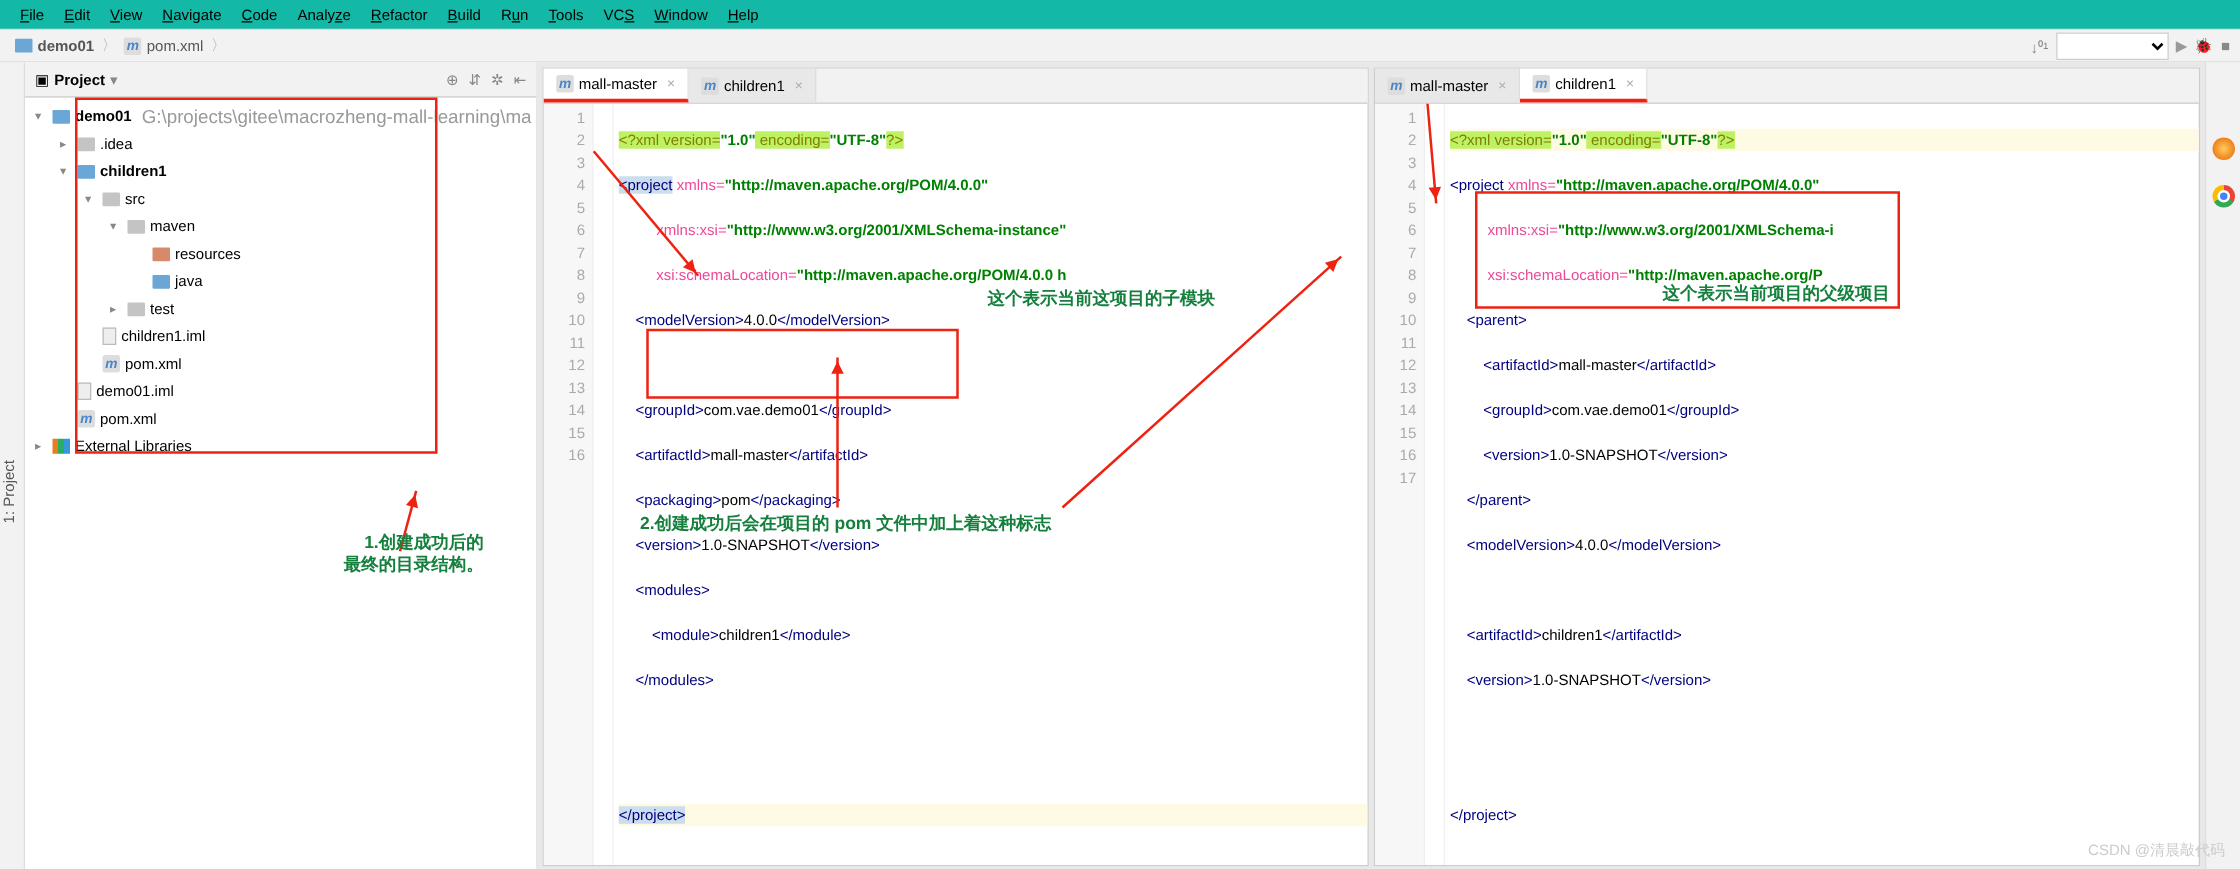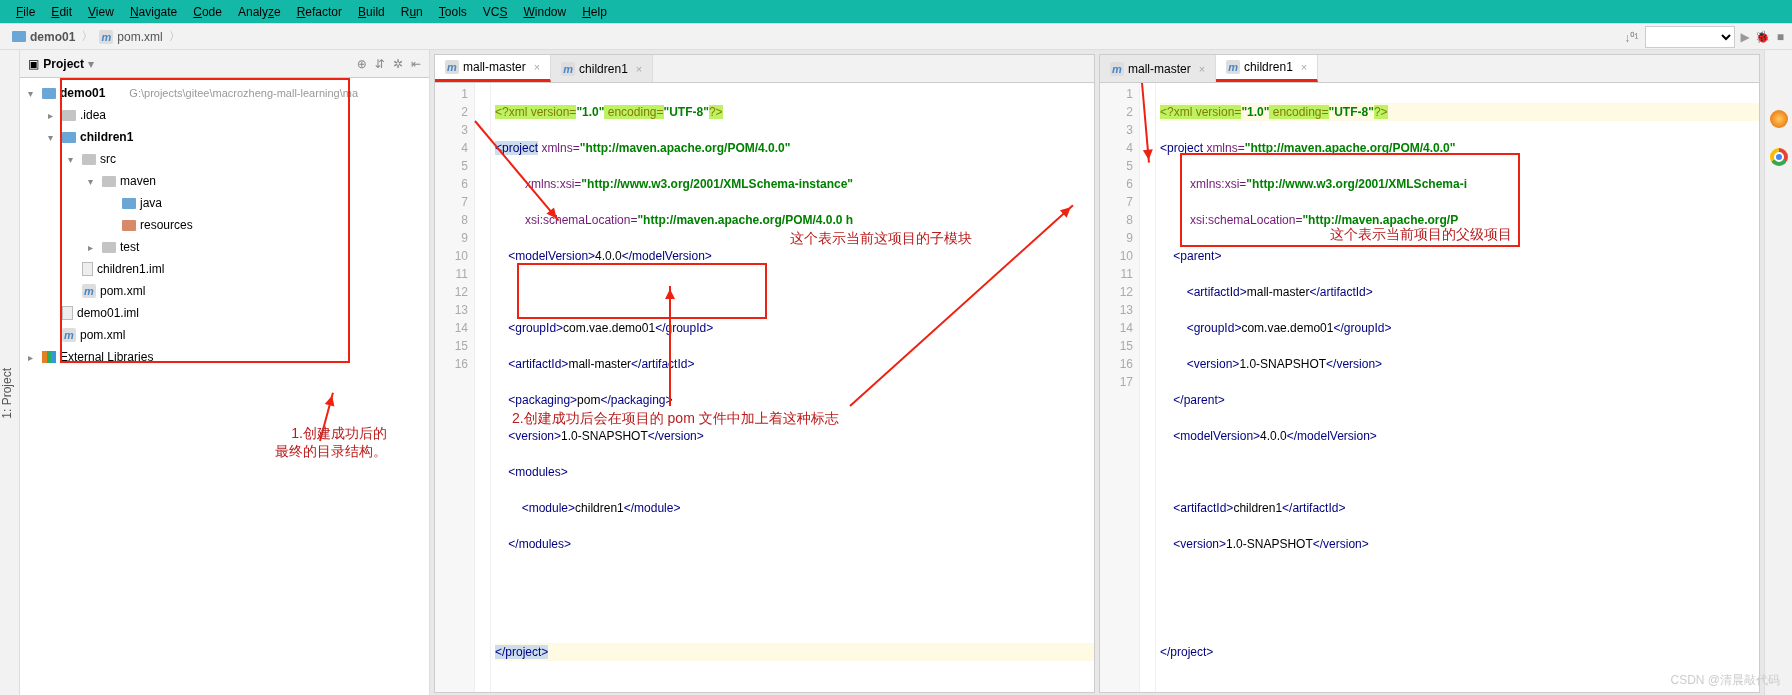--- a/index.html
+++ b/index.html
@@ -17,48 +17,48 @@
 .sidegutter span { transform:rotate(180deg); display:inline-block; }
 .project-panel { width:410px; background:#fff; border-right:1px solid #ddd; display:flex; flex-direction:column; }
 .project-header { height:28px; background:#f2f2f2; border-bottom:1px solid #ccc; display:flex; align-items:center; padding:0 8px; justify-content:space-between; }
 .project-header .title { display:flex; align-items:center; gap:4px; }
 .project-header .tools { display:flex; gap:8px; color:#888; }
 .project-header .tools span { cursor:pointer; }
 .tree { padding:4px 0; position:relative; }
 .tree-row { display:flex; align-items:center; height:22px; padding-left:8px; gap:4px; cursor:pointer; }
 .arrow { width:10px; color:#888; font-size:10px; }
 .tree-label { color:#000; }
-.tree-muted { color:#999; font-size:11px; margin-left:20px; }
+.tree-muted { color:#999; font-size:15px; margin-left:4px; }
 .indent1 { padding-left:28px; } .indent2 { padding-left:48px; } .indent3 { padding-left:68px; }
 .indent4 { padding-left:88px; }
 .folder-grey { display:inline-block; width:14px; height:11px; background:#c4c4c4; border-radius:1px; }
 .folder-blue { display:inline-block; width:14px; height:11px; background:#6aa6d6; border-radius:1px; }
 .folder-red  { display:inline-block; width:14px; height:11px; background:#d68a6a; border-radius:1px; }
 .icon-file { display:inline-block; width:11px; height:14px; background:#eee; border:1px solid #bbb; }
 .icon-lib { display:inline-block; width:14px; height:12px; background:linear-gradient(90deg,#e67e22 33%,#27ae60 33% 66%,#3498db 66%); }
 .bold { font-weight:bold; }
 .red-box { border:2px solid #e21; position:absolute; }
 .editors { flex:1; display:flex; gap:4px; padding:4px; background:#e8e8e8; position:relative; }
 .editor { flex:1; background:#fff; border:1px solid #ccc; display:flex; flex-direction:column; min-width:0; }
 .tabs { height:28px; background:#f2f2f2; border-bottom:1px solid #ccc; display:flex; }
 .tab { padding:4px 10px; display:flex; align-items:center; gap:4px; border-right:1px solid #ddd; background:#e8e8e8; position:relative; }
 .tab.active { background:#fff; }
 .tab .close { color:#aaa; margin-left:4px; font-size:11px; }
 .code-area { flex:1; display:flex; overflow:hidden; font-family:Consolas,monospace; }
 .gutter { width:40px; background:#f7f7f7; border-right:1px solid #eee; text-align:right; padding:2px 6px 0 0; color:#aaa; font-family:Consolas,monospace; line-height:18px; }
 .fold-gutter { width:16px; background:#fff; border-right:1px solid #f0f0f0; }
 .code { flex:1; padding:2px 0 0 4px; line-height:18px; white-space:pre; overflow:hidden; position:relative; }
 .code .line { height:18px; }
-.t-tag { color:#000080; font-weight:normal; } .t-attr { color:#701a75; } .t-str { color:#008000; font-weight:bold; } .t-hdr { color:#808000; background:#bef264;}
+.t-tag { color:#000080; font-weight:normal; } .t-attr { color:#ec4899; } .t-str { color:#008000; font-weight:bold; } .t-hdr { color:#808000; background:#bef264;}
 .hl-line { background:#fffae3; }
 .right-sidebar { width:28px; background:#f2f2f2; border-left:1px solid #ddd; display:flex; flex-direction:column; align-items:center; padding-top:60px; gap:20px; }
 .right-sidebar .browser-icon { width:18px; height:18px; border-radius:50%; }
 .toolbar-right { position:absolute; right:8px; top:26px; display:flex; gap:6px; align-items:center; color:#888; }
 .toolbar-right select { border:1px solid #ccc; height:22px; width:90px; background:#fff; }
-.annotation { position:absolute; color:#b91c1c; font-weight:normal; font-size:14px; z-index:10; pointer-events:none; }
+.annotation { position:absolute; color:#15803d; font-weight:bold; font-size:14px; z-index:10; pointer-events:none; }
 .arrow-line { position:absolute; height:2px; background:#e21; transform-origin:left center; z-index:9; pointer-events:none; }
 .arrow-line::after { content:''; position:absolute; right:-2px; top:-4px; border:5px solid transparent; border-left:10px solid #e21; }
 .watermark { position:absolute; right:12px; bottom:6px; color:#ccc; font-size:12px; }
 </style>
 </head>
 <body>
 
 <div class="menubar">
   <span><u>F</u>ile</span>
   <span><u>E</u>dit</span>
@@ -137,27 +137,27 @@
           <span class="folder-grey"></span>
           <span class="tree-label">src</span>
         </div>
       <div class="tree-row indent3">
           <span class="arrow">▾</span>
           <span class="folder-grey"></span>
           <span class="tree-label">maven</span>
         </div>
       <div class="tree-row indent4">
           <span class="arrow"></span>
+          <span class="folder-red"></span>
+          <span class="tree-label">resources</span>
+        </div>
+      <div class="tree-row indent4">
+          <span class="arrow"></span>
           <span class="folder-blue"></span>
           <span class="tree-label">java</span>
-        </div>
-      <div class="tree-row indent4">
-          <span class="arrow"></span>
-          <span class="folder-red"></span>
-          <span class="tree-label">resources</span>
         </div>
       <div class="tree-row indent3">
           <span class="arrow">▸</span>
           <span class="folder-grey"></span>
           <span class="tree-label">test</span>
         </div>
       <div class="tree-row indent2">
           <span class="arrow"></span>
           <span class="icon-file"></span>
           <span class="tree-label">children1.iml</span>

